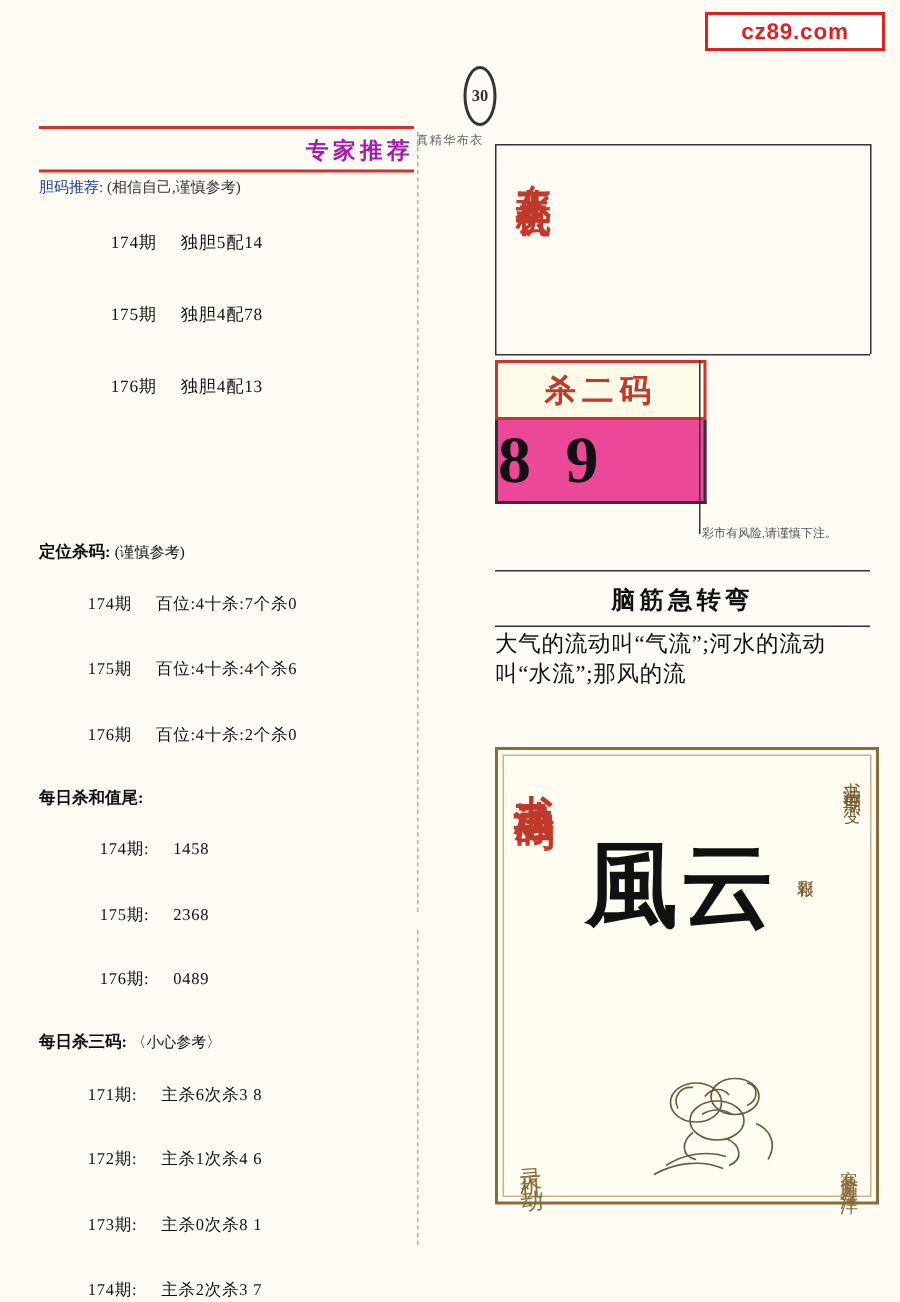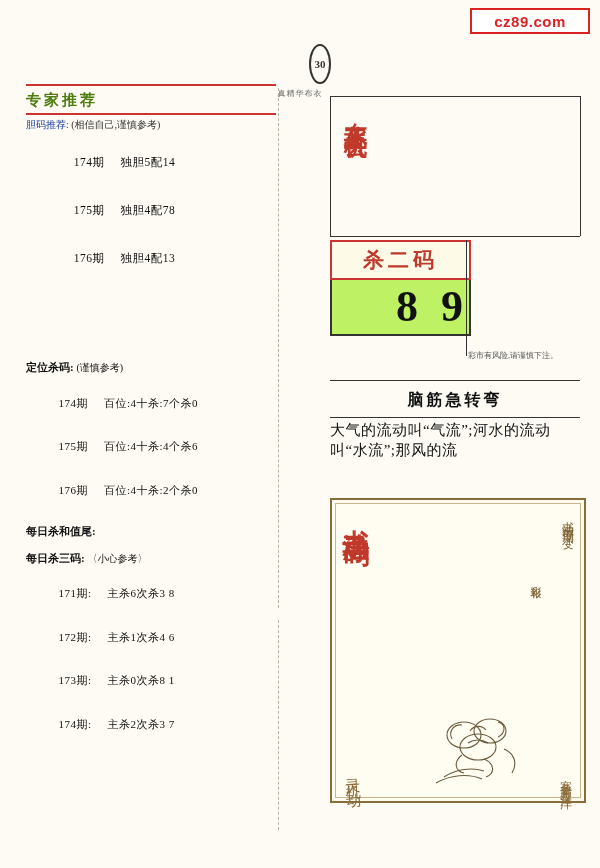--- a/index.html
+++ b/index.html
@@ -54,22 +54,22 @@
   }
   .spine2 {
     position:absolute; left:278px; top:620px; height:210px;
     border-left:1px dashed #b9b2a0;
   }
   
   .sec {
     margin-bottom:4px;
   }
   .sec-title {
-    text-align:left;
-    font-size:15px; font-weight:bold; color:#4d7c0f;
+    text-align:right;
+    font-size:15px; font-weight:bold; color:#a21caf;
     letter-spacing:3px;
     padding:2px 0 3px 0;
   }
   .rule-red { border-top:2px solid #c33; margin:0 0 3px 0; }
   .rule-dark { border-top:1px solid #333; margin:2px 0; }
   .sub-line {
     font-size:10px; color:#1b1b1b;
   }
   .sub-line .blue { color:#1a3fa0; }
   .sub-line .paren { color:#333; }
@@ -89,22 +89,22 @@
   .kill-wrap {
     position:absolute; left:330px; top:240px; width:141px;
   }
   .kill-title {
     border:2px solid #c33; background:#fdfbe8;
     text-align:center; padding:4px 0;
     font-size:21px; font-weight:bold; color:#c0392b; letter-spacing:4px;
   }
   .kill-nums {
     border:2px solid #333; border-top:none;
-    background:#bef264;
-    text-align:right;
+    background:#ec4899;
+    text-align:left;
     font-size:44px; font-weight:bold; color:#111;
     letter-spacing:6px; line-height:54px;
     font-family:"Liberation Serif", serif;
   }
   .risk {
     position:absolute; left:468px; top:350px; width:112px;
     font-size:8px; color:#555; line-height:11px;
   }
   .brain {
     position:absolute; left:330px; top:390px; width:250px;
@@ -225,20 +225,31 @@
           <span>175期</span><span class="sp"></span><span>百位:4十杀:4个杀6</span>
         </div>
         <div class="row">
           <span>176期</span><span class="sp"></span><span>百位:4十杀:2个杀0</span>
         </div>
       </div>
     </div>
 
     <div class="blk">
       <div class="label-small">每日杀和值尾:</div>
+      <div class="rows tight" style="margin-left:8px;">
+        <div class="row">
+          <span>174期:</span><span class="sp"></span><span>1458</span>
+        </div>
+        <div class="row">
+          <span>175期:</span><span class="sp"></span><span>2368</span>
+        </div>
+        <div class="row">
+          <span>176期:</span><span class="sp"></span><span>0489</span>
+        </div>
+      </div>
     </div>
 
     <div class="blk">
       <div class="label-small">
         <span>每日杀三码:</span>
         <span class="note">〈小心参考〉</span>
       </div>
       <div class="rows tight" style="margin-left:0;">
         <div class="row">
           <span>171期:</span><span class="sp"></span><span>主杀6次杀3 8</span>
@@ -276,20 +287,21 @@
 
   <div class="brain">
     <div class="brain-title">脑筋急转弯</div>
     <div class="rule-dark"></div>
     <div class="brain-body">大气的流动叫“气流”;河水的流动叫“水流”;那风的流</div>
   </div>
 
   <div class="calli">
     <div class="calli-inner"></div>
     <div class="calli-left">书法寻码</div>
+    <div class="calli-big">風云</div>
     <div class="calli-right">书法每期一变</div>
     <div class="calli-seal">彩報</div>
     <div class="calli-bl">灵机一动</div>
     <div class="calli-br">寒冬腊月喜洋洋</div>
     <svg class="flower" viewBox="0 0 110 100">
       <g fill="none" stroke="#6b5a3e" stroke-width="1.1">
         <ellipse cx="40" cy="44" rx="17" ry="13"></ellipse>
         <ellipse cx="66" cy="40" rx="16" ry="12"></ellipse>
         <ellipse cx="54" cy="56" rx="18" ry="13"></ellipse>
         <path d="M28 48 C24 40 30 33 38 34"></path>

